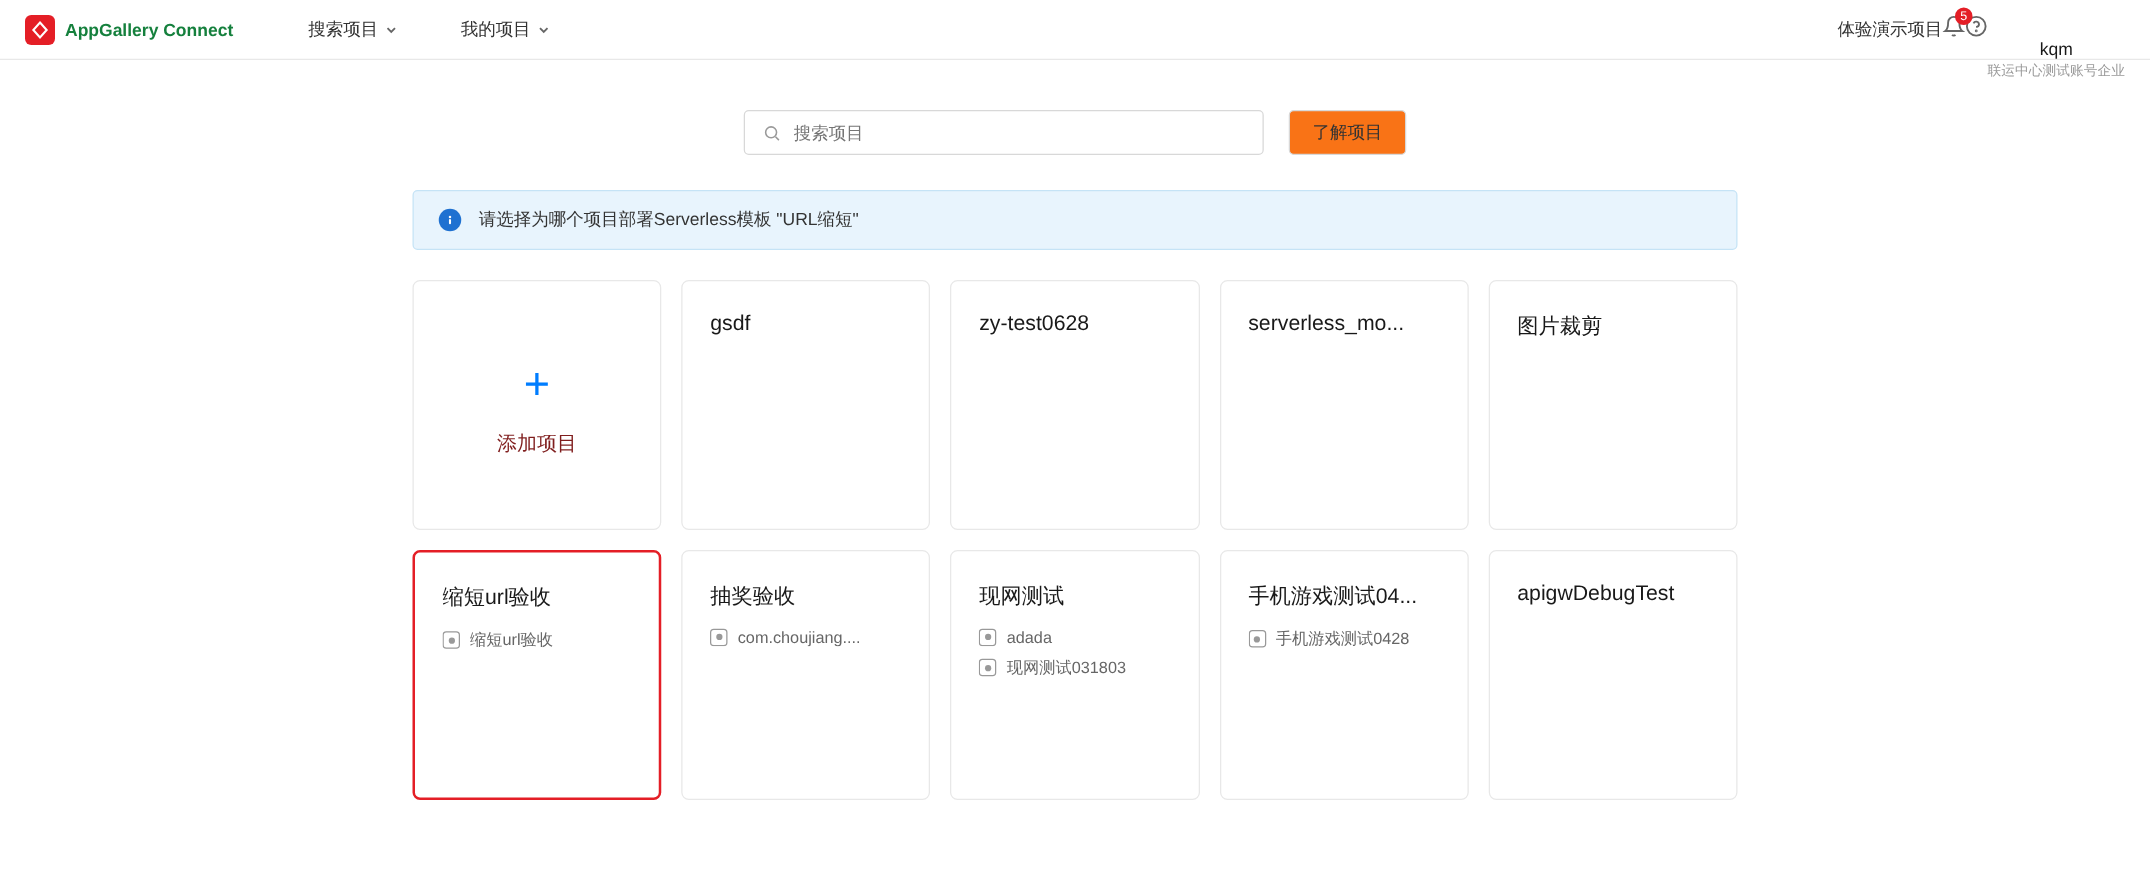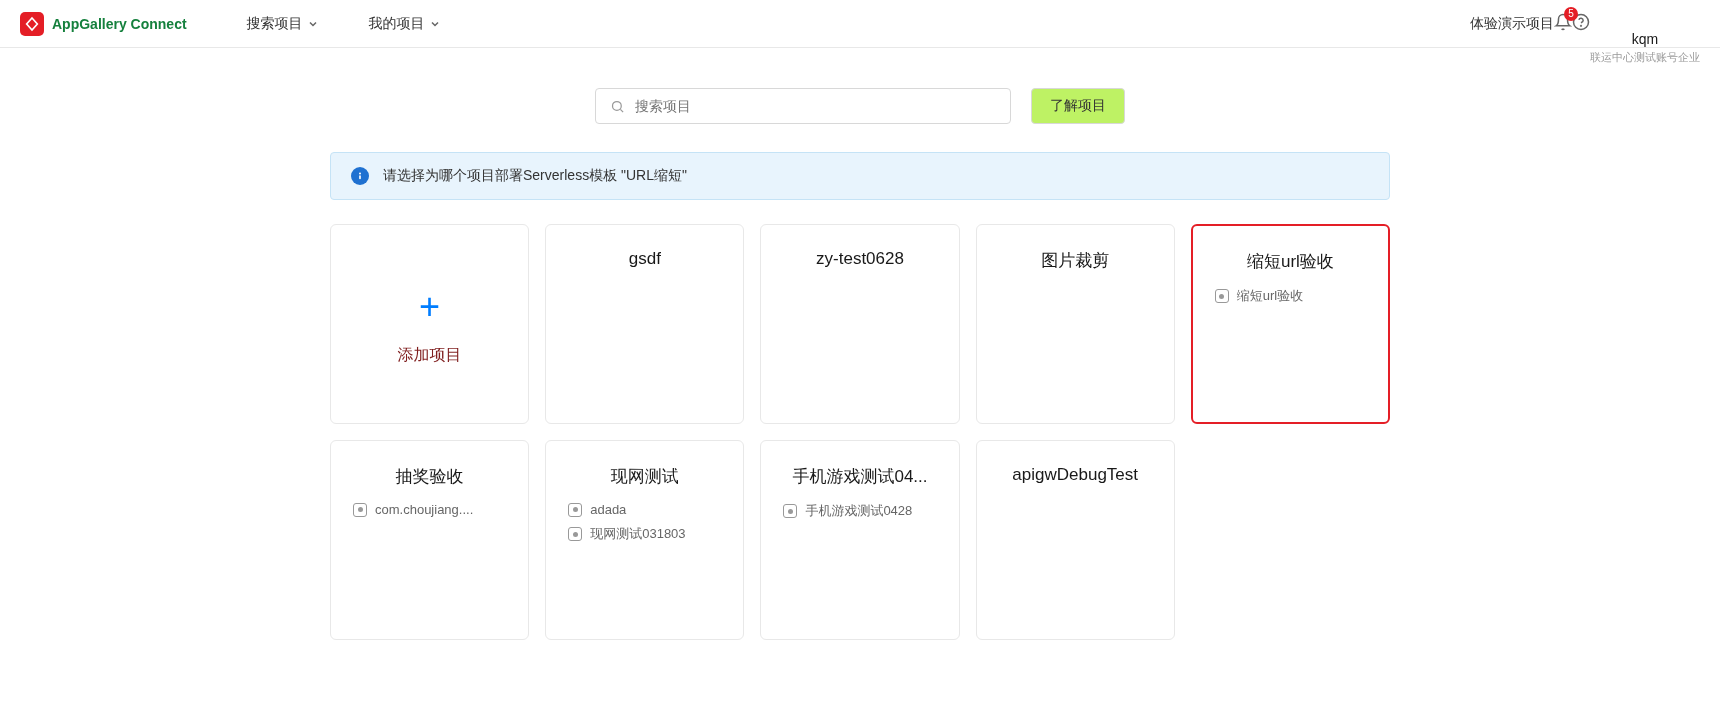--- a/index.html
+++ b/index.html
@@ -88,21 +88,21 @@
       outline: none;
       flex: 1;
       font-size: 14px;
       background: transparent;
     }
     .learn-btn {
       height: 36px;
       padding: 0 18px;
       border: 1px solid #d8d8d8;
       border-radius: 4px;
-      background: #bef264;
+      background: #f97316;
       font-size: 14px;
       cursor: pointer;
       color: #333;
     }
     
     .info-banner {
       background: #e8f4fd;
       border: 1px solid #c5e3f6;
       border-radius: 4px;
       padding: 14px 20px;
@@ -150,21 +150,20 @@
     .plus-icon { color: #007dff; font-size: 36px; font-weight: 300; line-height: 1; }
     .add-label { font-size: 16px; color: #7f1d1d; }
     .card-title {
       font-size: 17px;
       font-weight: 400;
       color: #191919;
       margin-bottom: 14px;
       white-space: nowrap;
       overflow: hidden;
       text-overflow: ellipsis;
-      text-align: center;
     }
     .card-sub {
       display: flex;
       align-items: center;
       gap: 8px;
       font-size: 13px;
       color: #666;
       margin-bottom: 8px;
       white-space: nowrap;
       overflow: hidden;
@@ -265,20 +264,23 @@
       <div class="add-label">添加项目</div>
     </div>
 
   <div class="card">
         <div class="card-title">gsdf</div>
       </div>
       <div class="card">
         <div class="card-title">zy-test0628</div>
       </div>
       <div class="card">
+        <div class="card-title">serverless_mo...</div>
+      </div>
+      <div class="card">
         <div class="card-title">图片裁剪</div>
       </div>
       <div class="card highlighted">
         <div class="card-title">缩短url验收</div>
         <div class="card-sub">
           <span class="sub-icon"></span>
           <span>缩短url验收</span>
         </div>
       </div>
       <div class="card">

